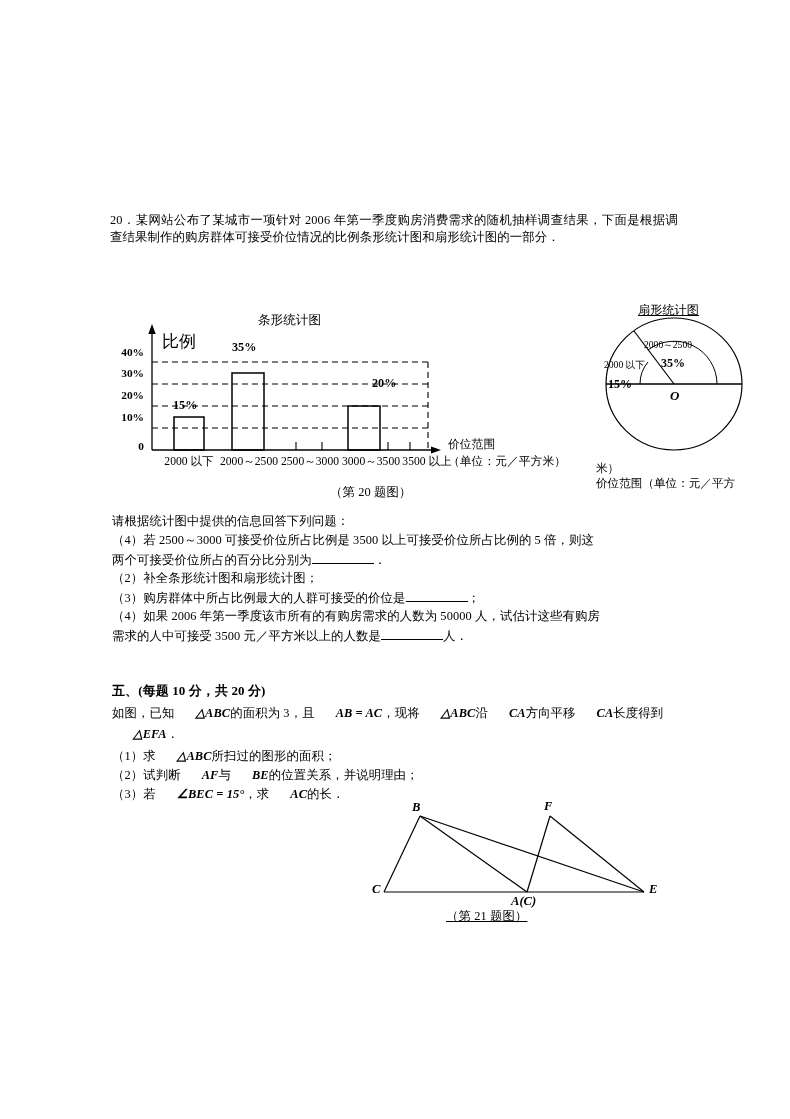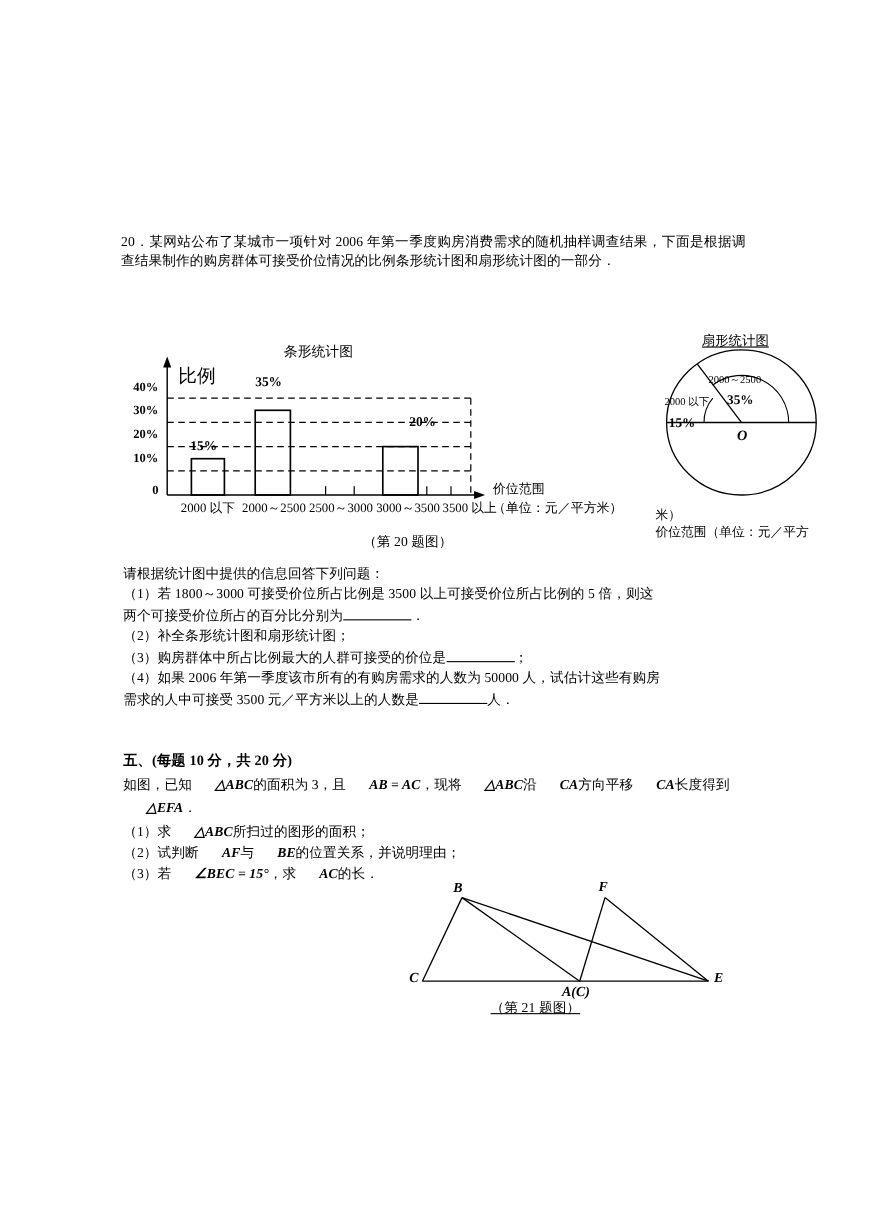--- a/index.html
+++ b/index.html
@@ -221,21 +221,21 @@
     <div class="pie-o" style="left:74px; top:88px;">O</div>
 
     <div class="pie-foot" style="left:0px; top:160px;margin-top:17px;">价位范围（单位：元／平方</div>
     <div class="pie-foot" style="left:0px; top:162px;">米）</div>
   </div>
 
   <div class="blk caption" style="left:330px; top:484px;">（第 20 题图）</div>
 
   <div class="blk" style="left:112px; top:513px;">请根据统计图中提供的信息回答下列问题：</div>
 
-  <div class="blk" style="left:112px; top:532px; width:572px;">（1）若 1800～3000 可接受价位所占比例是 3500 以上可接受价位所占比例的 5 倍，则这</div>
+  <div class="blk" style="left:112px; top:532px; width:572px;">（4）若 2500～3000 可接受价位所占比例是 3500 以上可接受价位所占比例的 5 倍，则这</div>
 
   <div class="blk" style="left:112px; top:551px;">
     <span>两个可接受价位所占的百分比分别为</span><span class="blank"></span><span>．</span>
   </div>
 
   <div class="blk" style="left:112px; top:570px;">（2）补全条形统计图和扇形统计图；</div>
 
   <div class="blk" style="left:112px; top:589px;">
     <span>（3）购房群体中所占比例最大的人群可接受的价位是</span><span class="blank"></span><span>；</span>
   </div>

